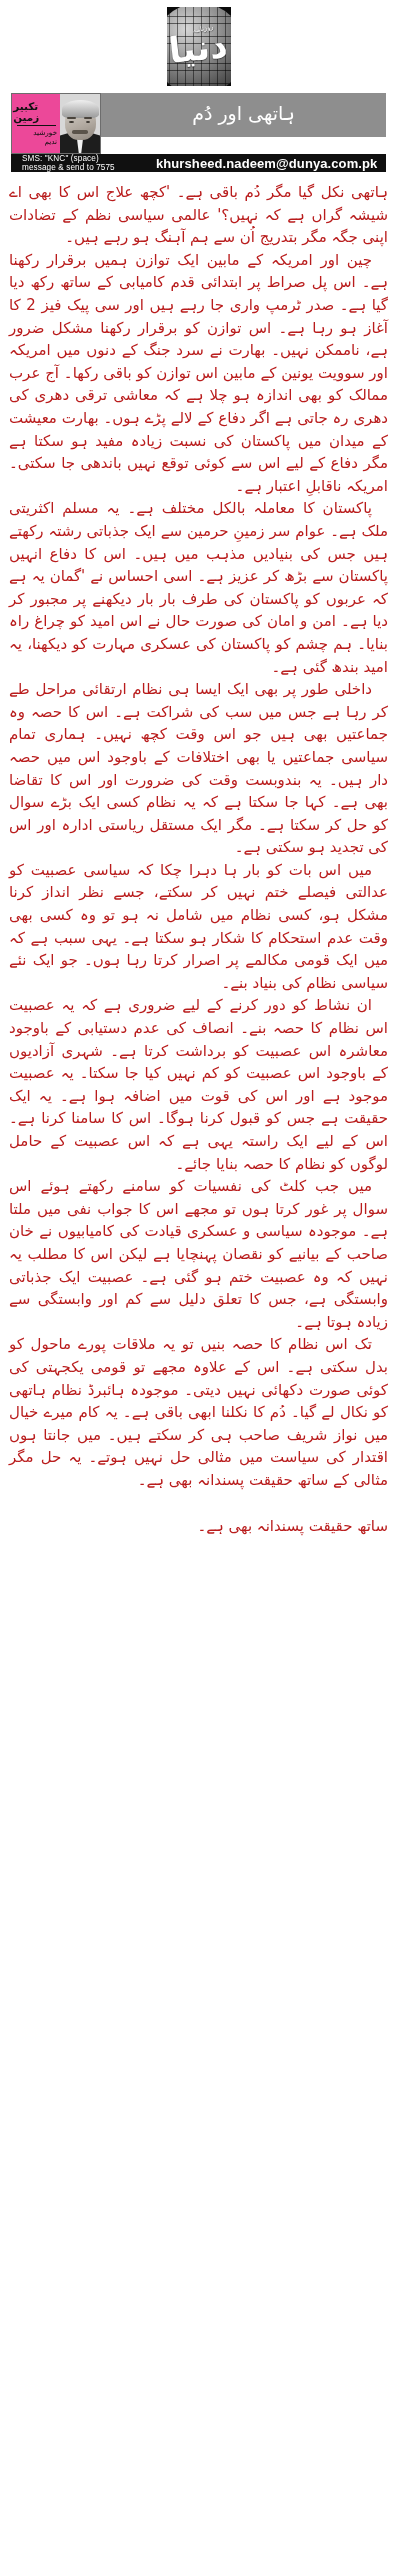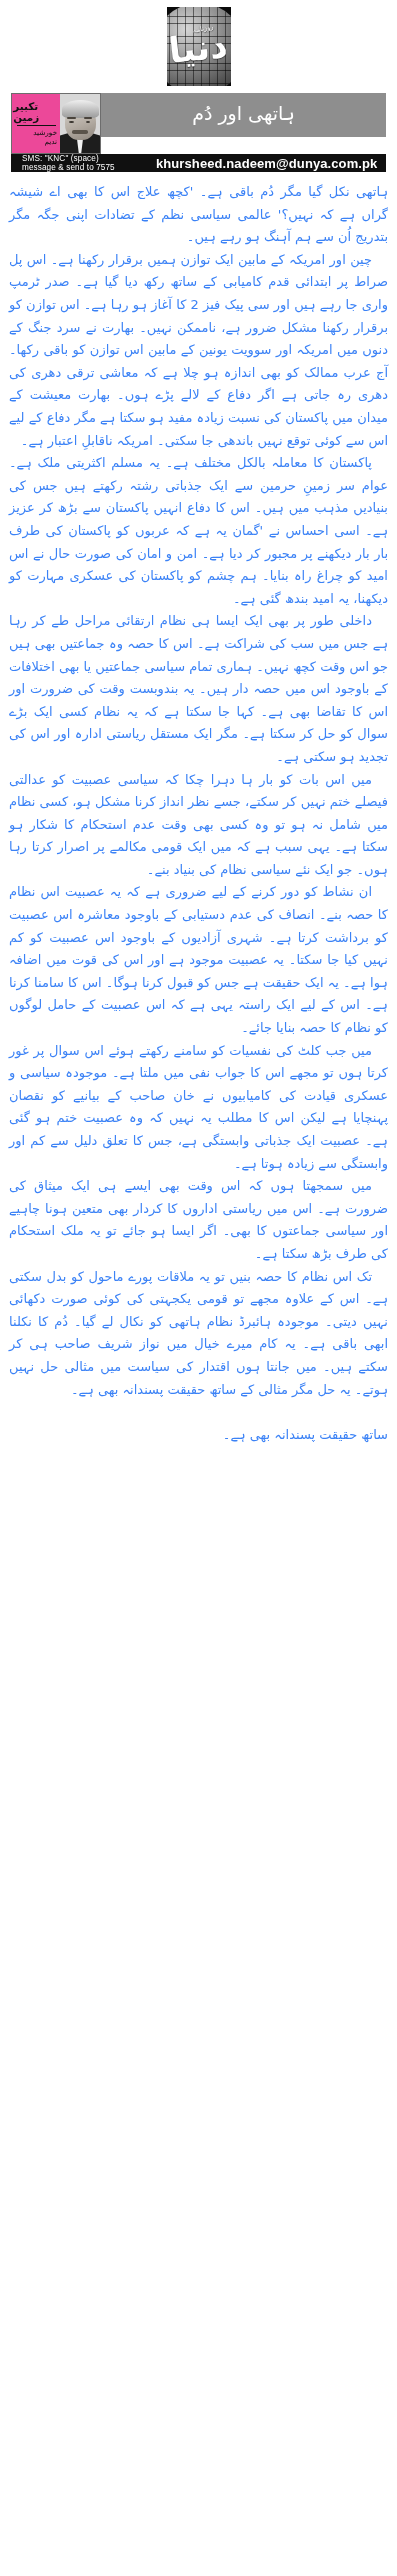--- a/index.html
+++ b/index.html
@@ -178,23 +178,23 @@
   .email{
     font-family:"Liberation Sans", sans-serif;
     font-size:13px;font-weight:700;letter-spacing:0.1px;text-align:right;margin-left:25px;
   }
 
   
   .article{
     width:379px;margin:8.6px auto 0 auto;
     direction:rtl;text-align:justify;
     font-family:"DejaVu Sans", sans-serif;
-    font-size:13px;
+    font-size:15px;
     line-height:22.6px;
-    color:#3b82f6;
+    color:#b91c1c;
     text-align-last:right;
   }
   .article p{
     margin:0 0 0 0;
     text-align:justify;
     text-justify:inter-word;
   }
   .article p.indent{ text-indent:16px; }
   .article p.last{ text-align:right;margin-top:23px; }
 </style>
@@ -249,19 +249,18 @@
   </div>
 
   <div class="article" id="article-body">
       <p class="">ہاتھی نکل گیا مگر دُم باقی ہے۔ 'کچھ علاج اس کا بھی اے شیشہ گراں ہے کہ نہیں؟' عالمی سیاسی نظم کے تضادات اپنی جگہ مگر بتدریج اُن سے ہم آہنگ ہو رہے ہیں۔</p>
       <p class="indent">چین اور امریکہ کے مابین ایک توازن ہمیں برقرار رکھنا ہے۔ اس پل صراط پر ابتدائی قدم کامیابی کے ساتھ رکھ دیا گیا ہے۔ صدر ٹرمپ واری جا رہے ہیں اور سی پیک فیز 2 کا آغاز ہو رہا ہے۔ اس توازن کو برقرار رکھنا مشکل ضرور ہے، ناممکن نہیں۔ بھارت نے سرد جنگ کے دنوں میں امریکہ اور سوویت یونین کے مابین اس توازن کو باقی رکھا۔ آج عرب ممالک کو بھی اندازہ ہو چلا ہے کہ معاشی ترقی دھری کی دھری رہ جاتی ہے اگر دفاع کے لالے پڑے ہوں۔ بھارت معیشت کے میدان میں پاکستان کی نسبت زیادہ مفید ہو سکتا ہے مگر دفاع کے لیے اس سے کوئی توقع نہیں باندھی جا سکتی۔ امریکہ ناقابلِ اعتبار ہے۔</p>
       <p class="indent">پاکستان کا معاملہ بالکل مختلف ہے۔ یہ مسلم اکثریتی ملک ہے۔ عوام سر زمینِ حرمین سے ایک جذباتی رشتہ رکھتے ہیں جس کی بنیادیں مذہب میں ہیں۔ اس کا دفاع انہیں پاکستان سے بڑھ کر عزیز ہے۔ اسی احساس نے 'گمان یہ ہے کہ عربوں کو پاکستان کی طرف بار بار دیکھنے پر مجبور کر دیا ہے۔ امن و امان کی صورت حال نے اس امید کو چراغ راہ بنایا۔ ہم چشم کو پاکستان کی عسکری مہارت کو دیکھنا، یہ امید بندھ گئی ہے۔</p>
       <p class="indent">داخلی طور پر بھی ایک ایسا ہی نظام ارتقائی مراحل طے کر رہا ہے جس میں سب کی شراکت ہے۔ اس کا حصہ وہ جماعتیں بھی ہیں جو اس وقت کچھ نہیں۔ ہماری تمام سیاسی جماعتیں یا بھی اختلافات کے باوجود اس میں حصہ دار ہیں۔ یہ بندوبست وقت کی ضرورت اور اس کا تقاضا بھی ہے۔ کہا جا سکتا ہے کہ یہ نظام کسی ایک بڑے سوال کو حل کر سکتا ہے۔ مگر ایک مستقل ریاستی ادارہ اور اس کی تجدید ہو سکتی ہے۔</p>
       <p class="indent">میں اس بات کو بار ہا دہرا چکا کہ سیاسی عصبیت کو عدالتی فیصلے ختم نہیں کر سکتے، جسے نظر انداز کرنا مشکل ہو، کسی نظام میں شامل نہ ہو تو وہ کسی بھی وقت عدم استحکام کا شکار ہو سکتا ہے۔ یہی سبب ہے کہ میں ایک قومی مکالمے پر اصرار کرتا رہا ہوں۔ جو ایک نئے سیاسی نظام کی بنیاد بنے۔</p>
       <p class="indent">ان نشاط کو دور کرنے کے لیے ضروری ہے کہ یہ عصبیت اس نظام کا حصہ بنے۔ انصاف کی عدم دستیابی کے باوجود معاشرہ اس عصبیت کو برداشت کرتا ہے۔ شہری آزادیوں کے باوجود اس عصبیت کو کم نہیں کیا جا سکتا۔ یہ عصبیت موجود ہے اور اس کی قوت میں اضافہ ہوا ہے۔ یہ ایک حقیقت ہے جس کو قبول کرنا ہوگا۔ اس کا سامنا کرنا ہے۔ اس کے لیے ایک راستہ یہی ہے کہ اس عصبیت کے حامل لوگوں کو نظام کا حصہ بنایا جائے۔</p>
       <p class="indent">میں جب کلٹ کی نفسیات کو سامنے رکھتے ہوئے اس سوال پر غور کرتا ہوں تو مجھے اس کا جواب نفی میں ملتا ہے۔ موجودہ سیاسی و عسکری قیادت کی کامیابیوں نے خان صاحب کے بیانیے کو نقصان پہنچایا ہے لیکن اس کا مطلب یہ نہیں کہ وہ عصبیت ختم ہو گئی ہے۔ عصبیت ایک جذباتی وابستگی ہے، جس کا تعلق دلیل سے کم اور وابستگی سے زیادہ ہوتا ہے۔</p>
-      <p class="indent">میں سمجھتا ہوں کہ اس وقت بھی ایسے ہی ایک میثاق کی ضرورت ہے۔ اس میں ریاستی اداروں کا کردار بھی متعین ہونا چاہیے اور سیاسی جماعتوں کا بھی۔ اگر ایسا ہو جائے تو یہ ملک استحکام کی طرف بڑھ سکتا ہے۔</p>
       <p class="indent">تک اس نظام کا حصہ بنیں تو یہ ملاقات پورے ماحول کو بدل سکتی ہے۔ اس کے علاوہ مجھے تو قومی یکجہتی کی کوئی صورت دکھائی نہیں دیتی۔ موجودہ ہائبرڈ نظام ہاتھی کو نکال لے گیا۔ دُم کا نکلنا ابھی باقی ہے۔ یہ کام میرے خیال میں نواز شریف صاحب ہی کر سکتے ہیں۔ میں جانتا ہوں اقتدار کی سیاست میں مثالی حل نہیں ہوتے۔ یہ حل مگر مثالی کے ساتھ حقیقت پسندانہ بھی ہے۔</p>
       <p class="last">ساتھ حقیقت پسندانہ بھی ہے۔</p>
     </div>
 
 </div>
 
 
 </body></html>

